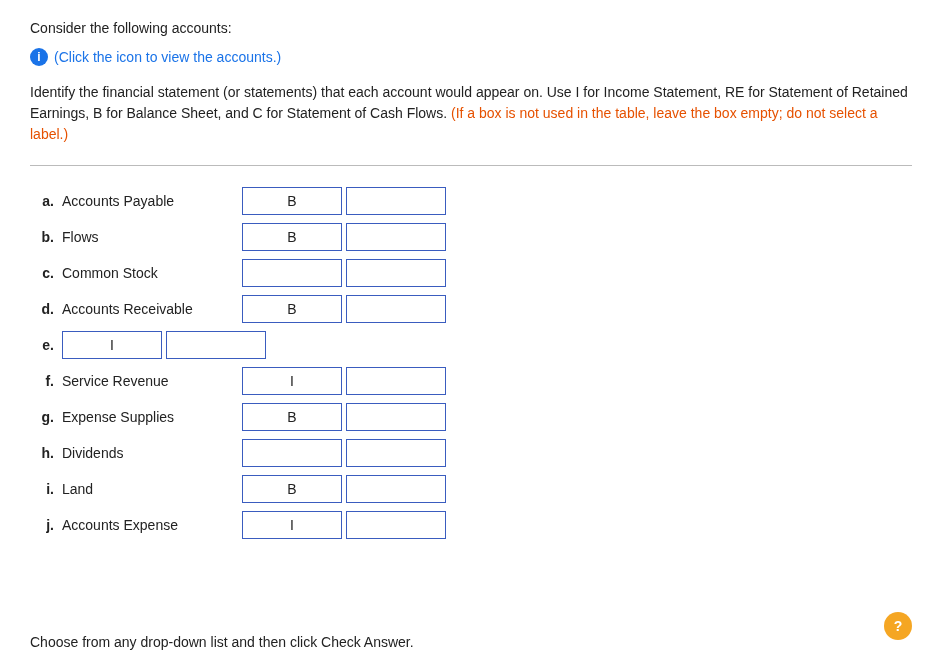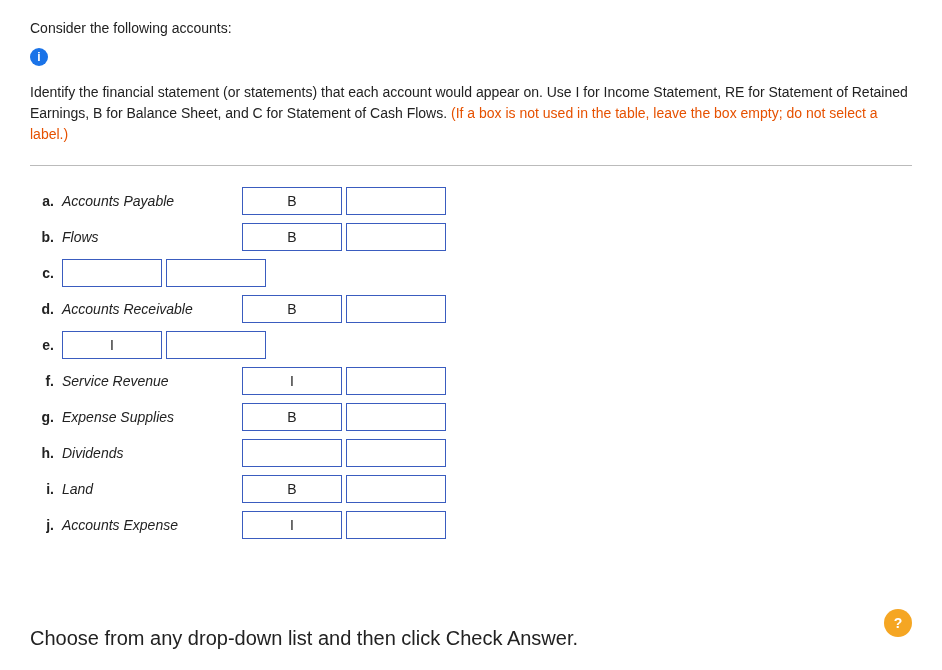--- a/index.html
+++ b/index.html
@@ -73,21 +73,20 @@
       width: 24px;
       font-weight: bold;
       text-align: right;
       margin-right: 8px;
       color: #222;
       flex-shrink: 0;
     }
     .row-label {
       width: 180px;
       flex-shrink: 0;
-      font-style: italic;
     }
     .row-inputs {
       display: flex;
       gap: 4px;
     }
     .dropdown-box {
       width: 100px;
       height: 28px;
       border: 1px solid #3a5cbf;
       background: #fff;
@@ -109,21 +108,21 @@
     .footer-section {
       position: absolute;
       bottom: 20px;
       left: 30px;
       display: flex;
       align-items: center;
       justify-content: space-between;
       width: calc(100% - 60px);
     }
     .footer-text {
-      font-size: 20px;
+      font-size: 14px;
       color: #222;
       margin-top: 32px;
     }
     .check-icon {
       width: 28px;
       height: 28px;
       border-radius: 50%;
       background: #f5a623;
       display: flex;
       align-items: center;
@@ -134,20 +133,21 @@
       cursor: pointer;
     }
   </style>
 </head>
 <body>
 
 <div class="intro-section">
   <p class="consider">Consider the following accounts:</p>
   <div class="click-icon-line">
     <span class="info-icon">i</span>
+    <a class="click-link">(Click the icon to view the accounts.)</a>
   </div>
 </div>
 
 <p class="instructions">
   <span>Identify the financial statement (or statements) that each account would appear on. Use I for Income Statement, RE for Statement of Retained Earnings, B for Balance Sheet, and C for Statement of Cash Flows.</span>
   <span> </span>
   <span class="orange">(If a box is not used in the table, leave the box empty; do not select a label.)</span>
 </p>
 
 <hr class="divider">
@@ -177,20 +177,21 @@
           <select><option value=""></option><option value="I">I</option><option value="RE">RE</option><option value="B" selected="">B</option><option value="C">C</option></select>
         </div>
         <div class="dropdown-box">
           <span></span>
           <select><option value=""></option><option value="I">I</option><option value="RE">RE</option><option value="B">B</option><option value="C">C</option></select>
         </div>
       </div>
     </div>
     <div class="account-row">
       <span class="row-letter">c.</span>
+      <span class="row-label">Common Stock</span>
       <div class="row-inputs">
         <div class="dropdown-box">
           <span></span>
           <select><option value=""></option><option value="I">I</option><option value="RE">RE</option><option value="B">B</option><option value="C">C</option></select>
         </div>
         <div class="dropdown-box">
           <span></span>
           <select><option value=""></option><option value="I">I</option><option value="RE">RE</option><option value="B">B</option><option value="C">C</option></select>
         </div>
       </div>

